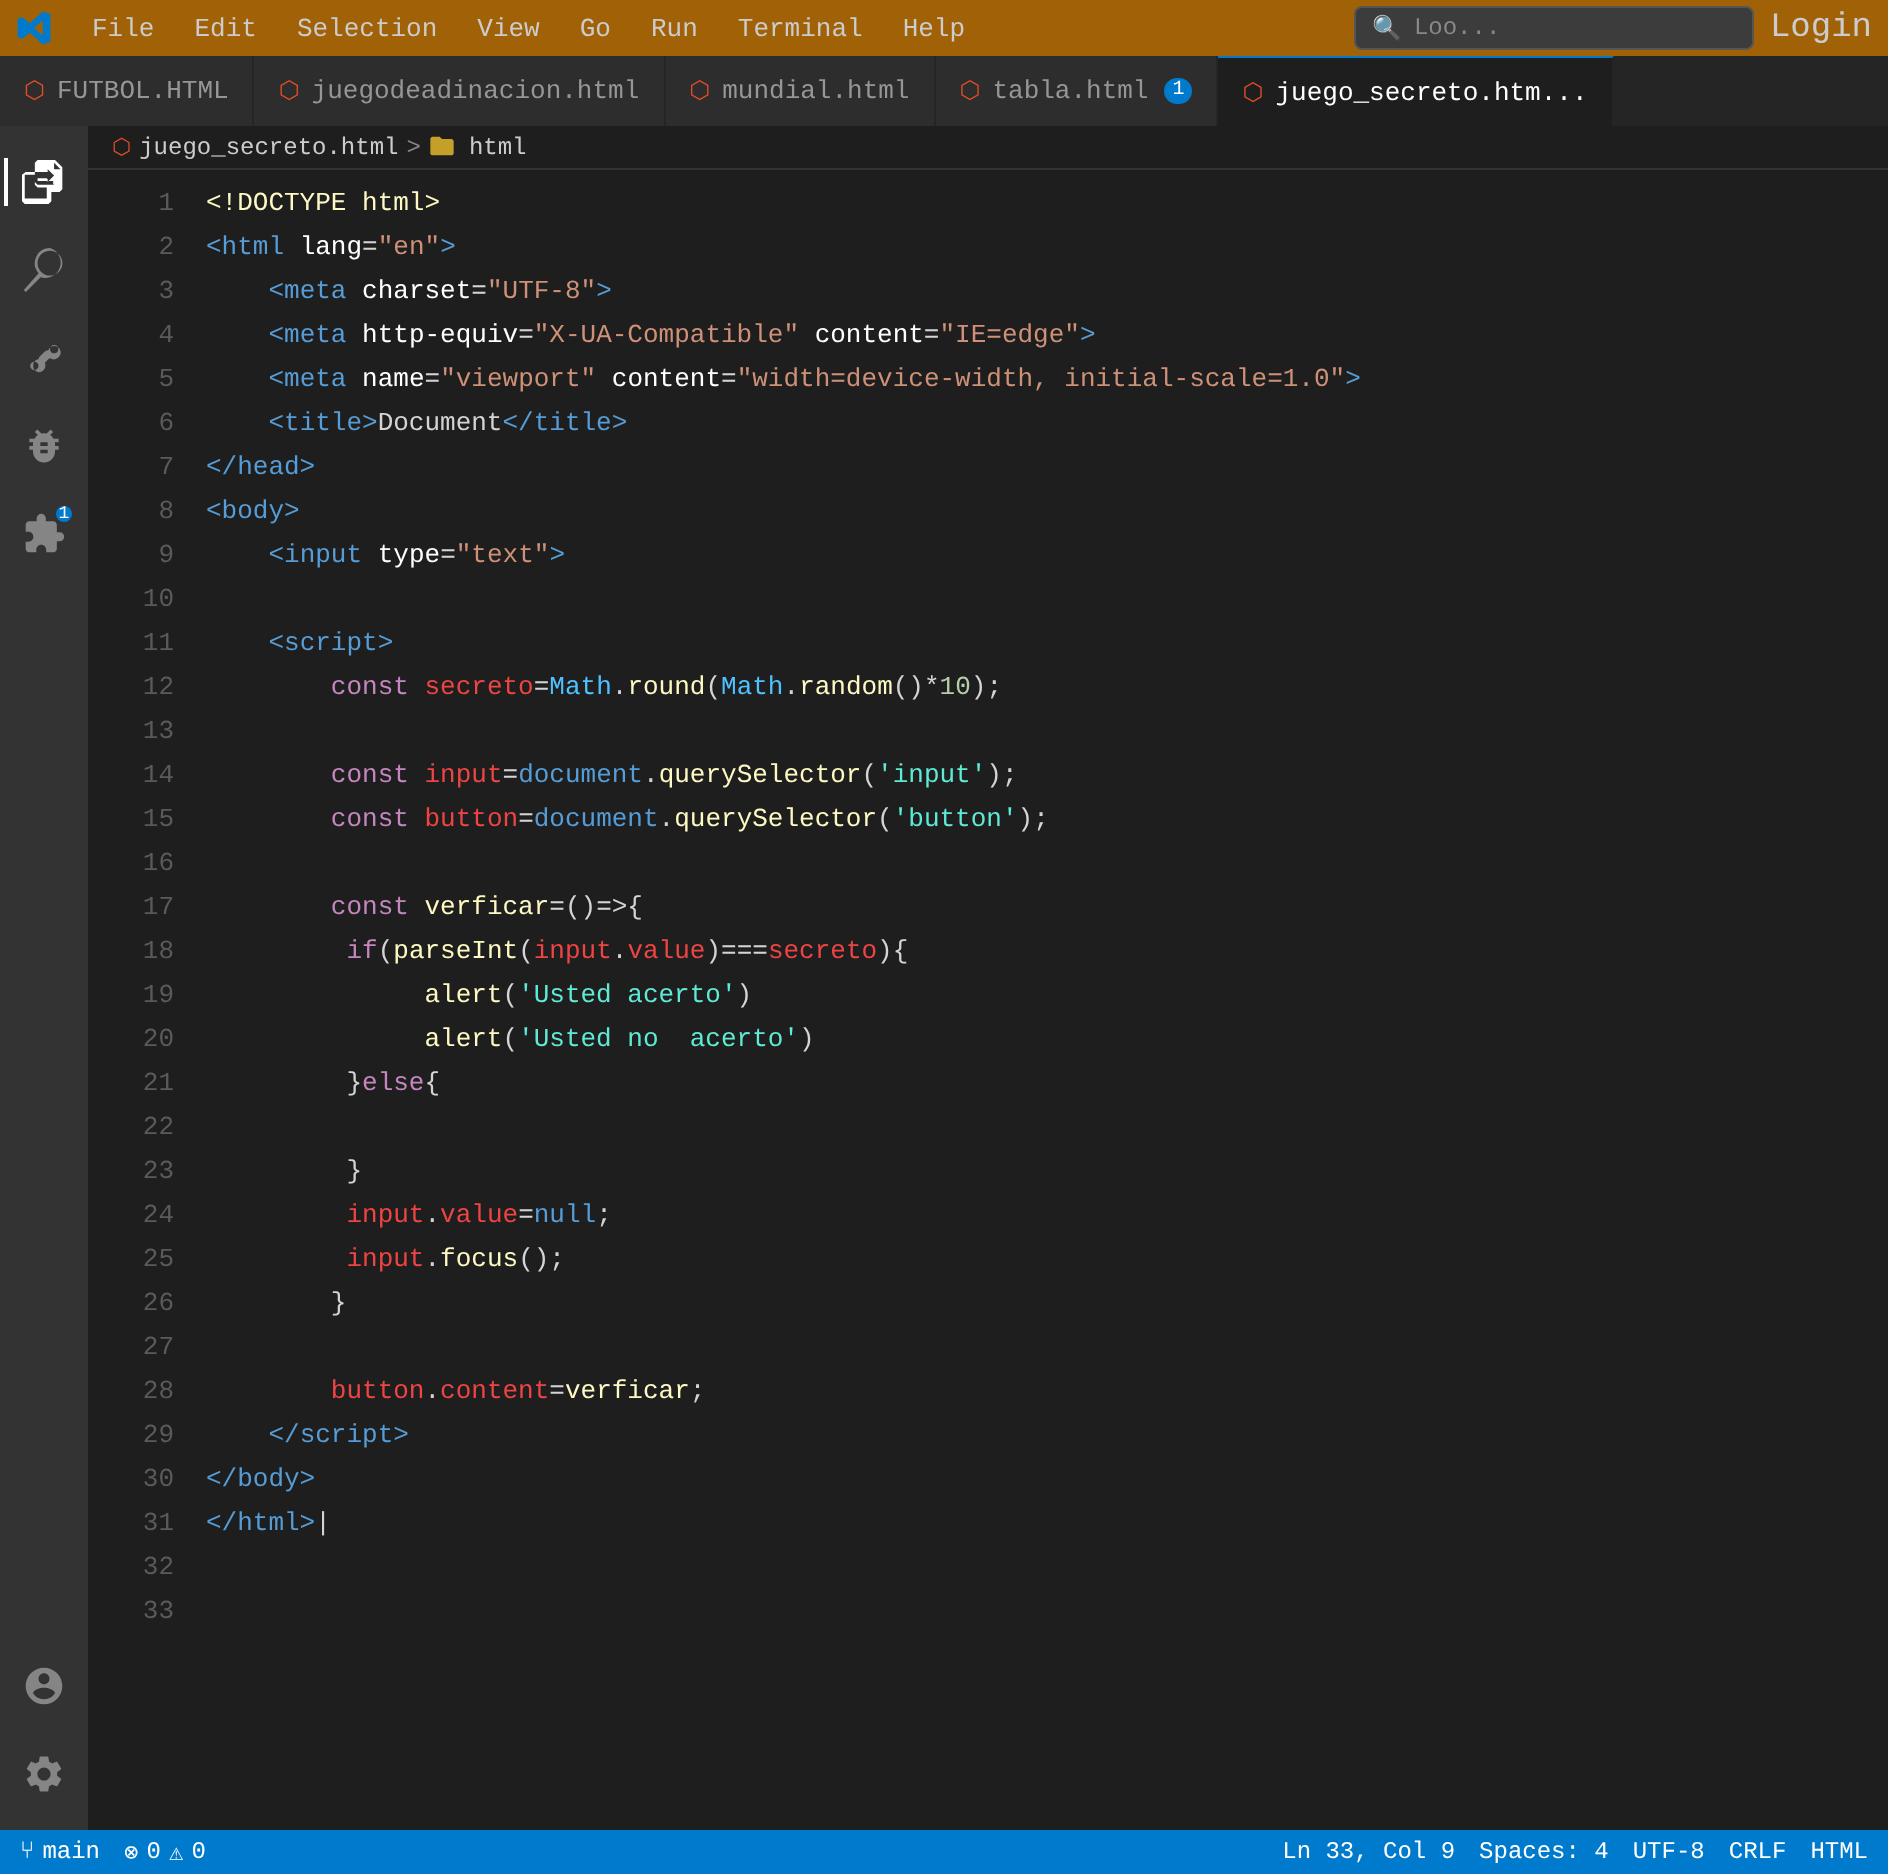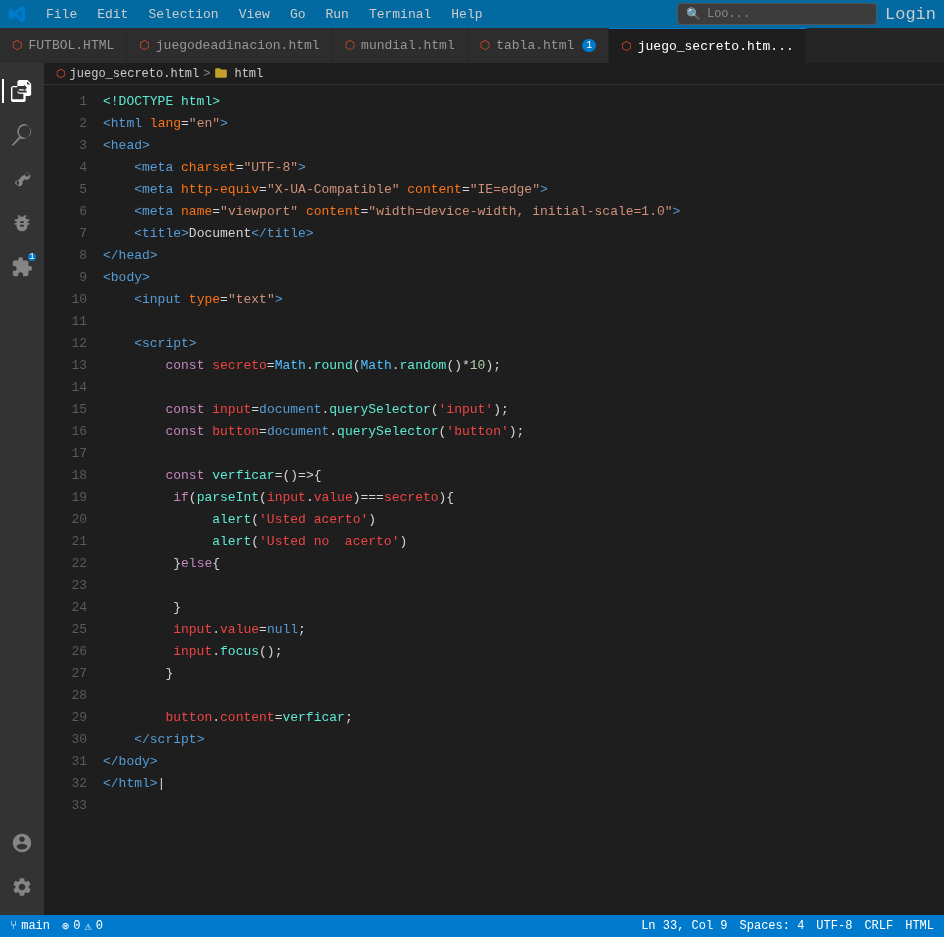--- a/index.html
+++ b/index.html
@@ -11,21 +11,21 @@
       width: 944px;
       height: 937px;
       overflow: hidden;
       display: flex;
       flex-direction: column;
     }
 
     
     .title-bar {
       height: 28px;
-      background: #0369a1;
+      background: #a16207;
       display: flex;
       align-items: center;
       justify-content: space-between;
       padding: 7px 8px;
       flex-shrink: 0;
     }
     .title-bar-left {
       display: flex;
       align-items: center;
       gap: 12px;
@@ -226,30 +226,30 @@
       line-height: 22px;
     }
     .code-line {
       display: block;
       height: 22px;
       white-space: pre;
       font-size: 13px;
       line-height: 22px;
     }
     
-    .dt { color: #5eead4; } 
+    .dt { color: #fef9c3; } 
     .tg { color: #569cd6; } 
-    .at { color: #f97316; } 
+    .at { color: #ffffff; } 
     .vl { color: #ce9178; } 
     .tx { color: #d4d4d4; } 
     .kw { color: #c586c0; } 
-    .fn { color: #5eead4; } 
+    .fn { color: #fef9c3; } 
     .nm { color: #b5cea8; } 
     .op { color: #d4d4d4; } 
-    .st { color: #ef4444; } 
+    .st { color: #5eead4; } 
     .bl { color: #569cd6; } 
     .mx { color: #4fc1ff; font-family: Liberation Mono, monospace; } 
     .pr { color: #ef4444; text-align: center; }
 
     
     .status-bar {
       height: 22px;
       background: #007acc;
       display: flex;
       align-items: center;
@@ -408,21 +408,20 @@
           <span class="line-num">28</span>
           <span class="line-num">29</span>
           <span class="line-num">30</span>
           <span class="line-num">31</span>
           <span class="line-num">32</span>
           <span class="line-num">33</span>
         </div>
       <div class="code-content" id="code-content">
           <span class="code-line"><span class="dt">&lt;!DOCTYPE html&gt;</span></span>
           <span class="code-line"><span class="tg">&lt;html</span> <span class="at">lang</span><span class="op">=</span><span class="vl">"en"</span><span class="tg">&gt;</span></span>
-          <span class="code-line"><span class="tg">&lt;head&gt;</span></span>
           <span class="code-line">    <span class="tg">&lt;meta</span> <span class="at">charset</span><span class="op">=</span><span class="vl">"UTF-8"</span><span class="tg">&gt;</span></span>
           <span class="code-line">    <span class="tg">&lt;meta</span> <span class="at">http-equiv</span><span class="op">=</span><span class="vl">"X-UA-Compatible"</span> <span class="at">content</span><span class="op">=</span><span class="vl">"IE=edge"</span><span class="tg">&gt;</span></span>
           <span class="code-line">    <span class="tg">&lt;meta</span> <span class="at">name</span><span class="op">=</span><span class="vl">"viewport"</span> <span class="at">content</span><span class="op">=</span><span class="vl">"width=device-width, initial-scale=1.0"</span><span class="tg">&gt;</span></span>
           <span class="code-line">    <span class="tg">&lt;title&gt;</span><span class="tx">Document</span><span class="tg">&lt;/title&gt;</span></span>
           <span class="code-line"><span class="tg">&lt;/head&gt;</span></span>
           <span class="code-line"><span class="tg">&lt;body&gt;</span></span>
           <span class="code-line">    <span class="tg">&lt;input</span> <span class="at">type</span><span class="op">=</span><span class="vl">"text"</span><span class="tg">&gt;</span></span>
           <span class="code-line"></span>
           <span class="code-line">    <span class="tg">&lt;script&gt;</span></span>
           <span class="code-line">        <span class="kw">const</span> <span class="pr">secreto</span><span class="op">=</span><span class="mx">Math</span><span class="op">.</span><span class="fn">round</span><span class="op">(</span><span class="mx">Math</span><span class="op">.</span><span class="fn">random</span><span class="op">()*</span><span class="nm">10</span><span class="op">);</span></span>

